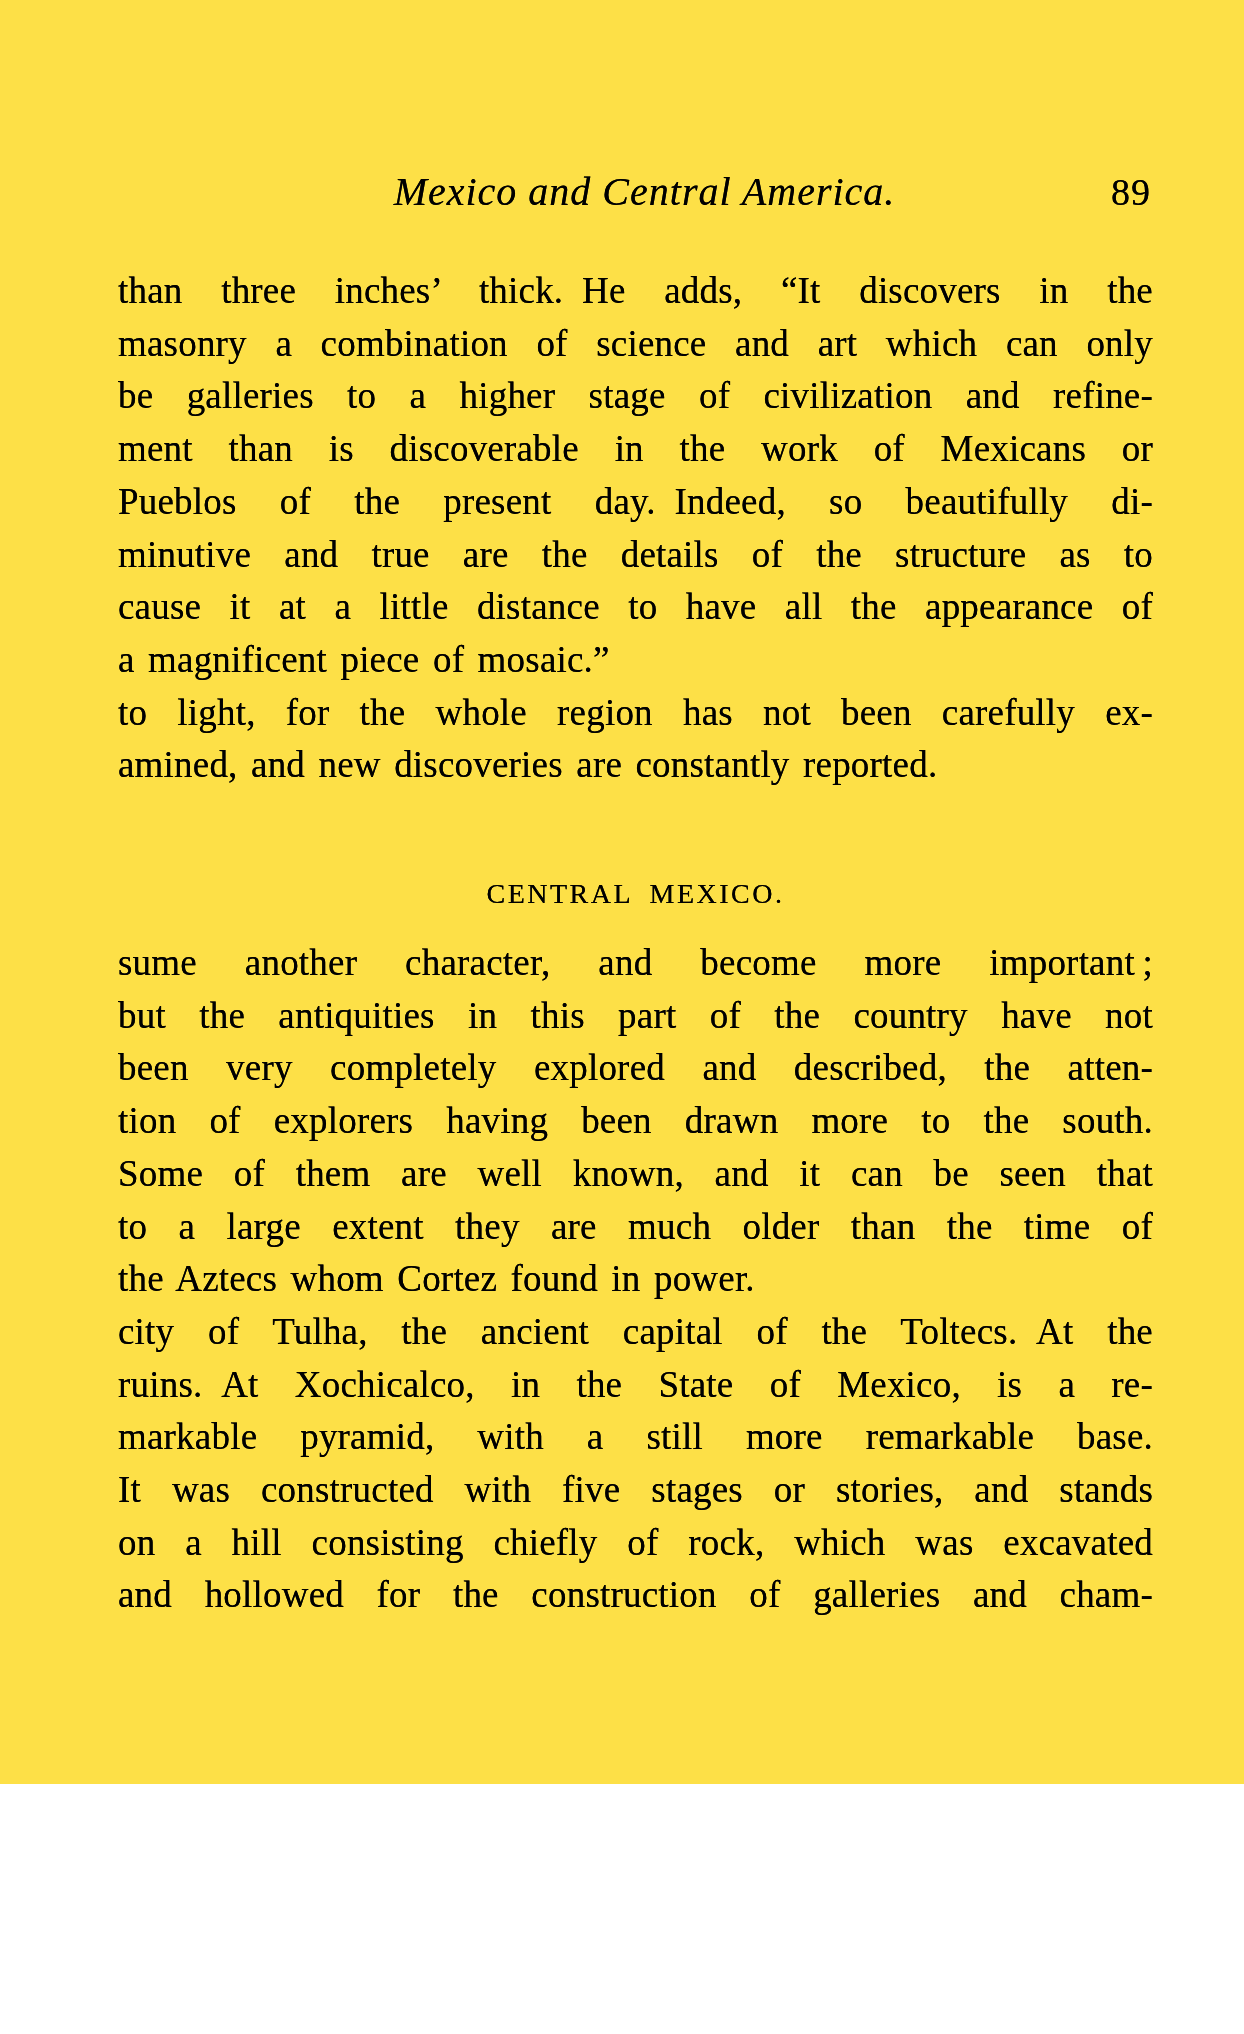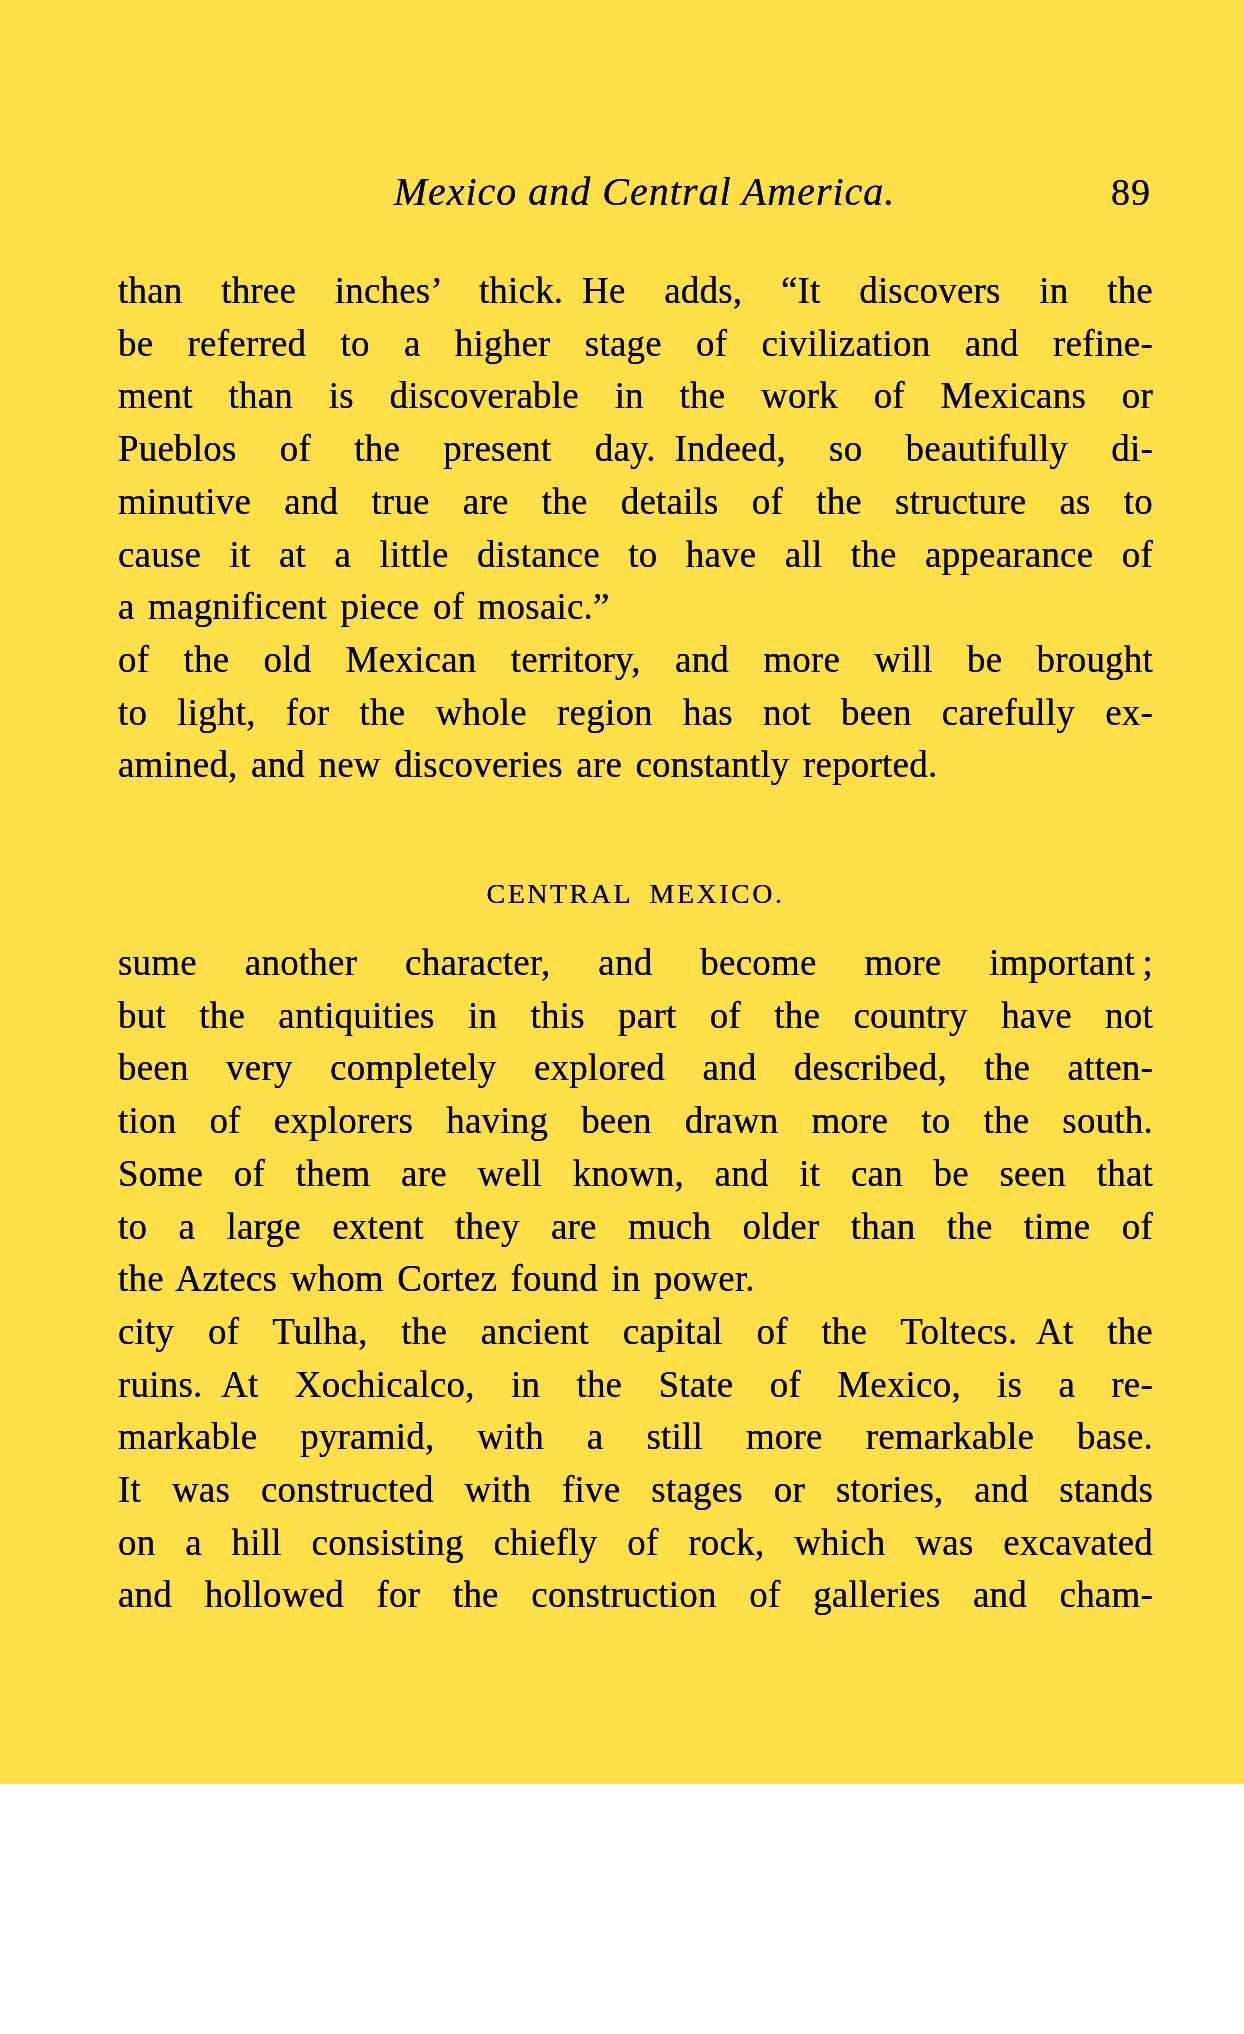--- a/index.html
+++ b/index.html
@@ -100,27 +100,27 @@
 
 <div class="page">
 
   <div class="running-head">
     <div class="head-title">Mexico and Central America.</div>
     <div class="page-number">89</div>
   </div>
 
   <div class="page-body">
     <div class="tl">than three inches’ thick. He adds, “It discovers in the</div>
-    <div class="tl">be referred to a higher stage of civilization and refine-</div>
+    <div class="tl">masonry a combination of science and art which can only</div>
+    <div class="tl">be galleries to a higher stage of civilization and refine-</div>
     <div class="tl">ment than is discoverable in the work of Mexicans or</div>
     <div class="tl">Pueblos of the present day. Indeed, so beautifully di-</div>
     <div class="tl">minutive and true are the details of the structure as to</div>
     <div class="tl">cause it at a little distance to have all the appearance of</div>
     <div class="tl fl">a magnificent piece of mosaic.”</div>
-    <div class="tl">of the old Mexican territory, and more will be brought</div>
     <div class="tl">to light, for the whole region has not been carefully ex-</div>
     <div class="tl fl">amined, and new discoveries are constantly reported.</div>
 
     <div class="section-heading">CENTRAL MEXICO.</div>
 
     <div class="tl">sume another character, and become more important ;</div>
     <div class="tl">but the antiquities in this part of the country have not</div>
     <div class="tl">been very completely explored and described, the atten-</div>
     <div class="tl">tion of explorers having been drawn more to the south.</div>
     <div class="tl">Some of them are well known, and it can be seen that</div>

